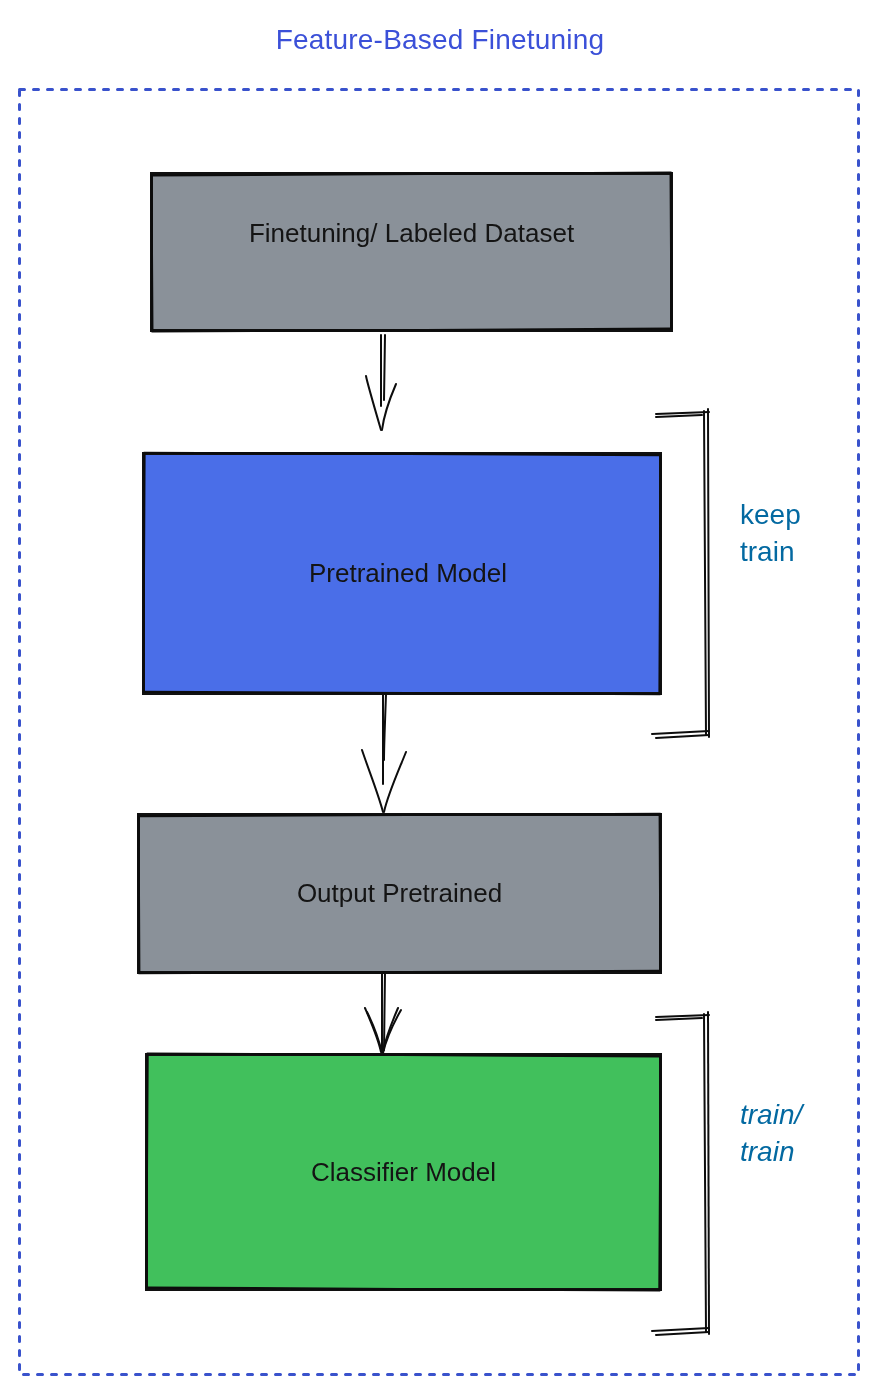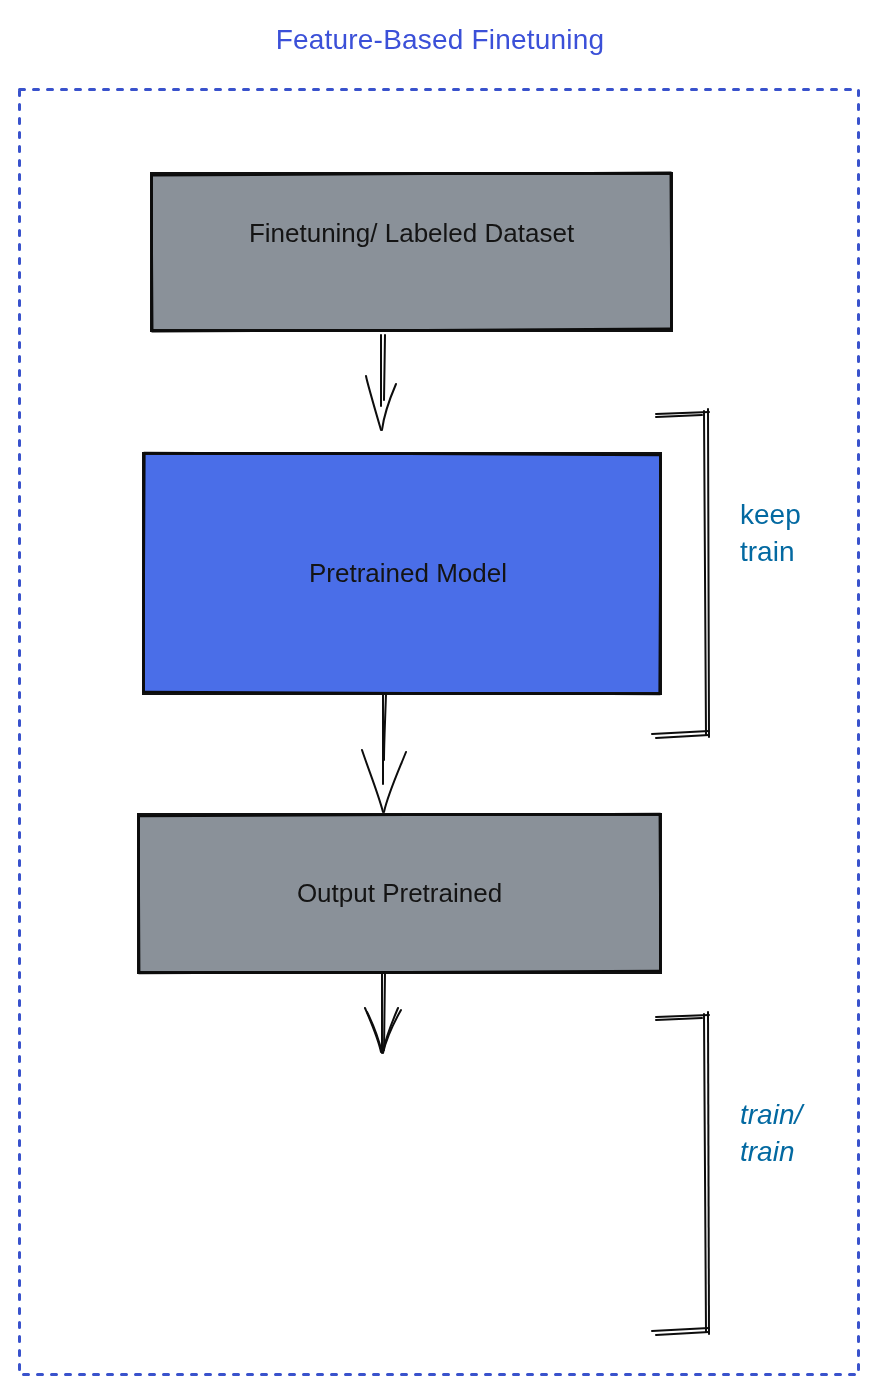--- a/index.html
+++ b/index.html
@@ -118,20 +118,23 @@
 
   <svg class="arrow" style="left:345px; top:972px;" width="76" height="86" viewBox="0 0 76 86">
     <path d="M37,0 L37,80"></path>
     <path d="M40,0 L39,78"></path>
     <path d="M20,36 C26,50 33,66 36,80"></path>
     <path d="M22,40 C29,54 34,68 37,81"></path>
     <path d="M56,38 C48,52 41,68 38,81"></path>
     <path d="M53,36 C47,50 41,66 38,79"></path>
   </svg>
 
+  <div class="node node-4" style="background-color: rgb(65, 192, 92);">
+    <span>Classifier Model</span>
+  </div>
 
   <svg class="bracket" style="left:650px; top:1008px;" width="66" height="334" viewBox="0 0 66 334">
     <path d="M6,9 L59,7"></path>
     <path d="M6,12 L52,10"></path>
     <path d="M54,6 L56,324"></path>
     <path d="M58,4 L59,326"></path>
     <path d="M2,323 L59,320"></path>
     <path d="M6,327 L59,324"></path>
   </svg>
 

